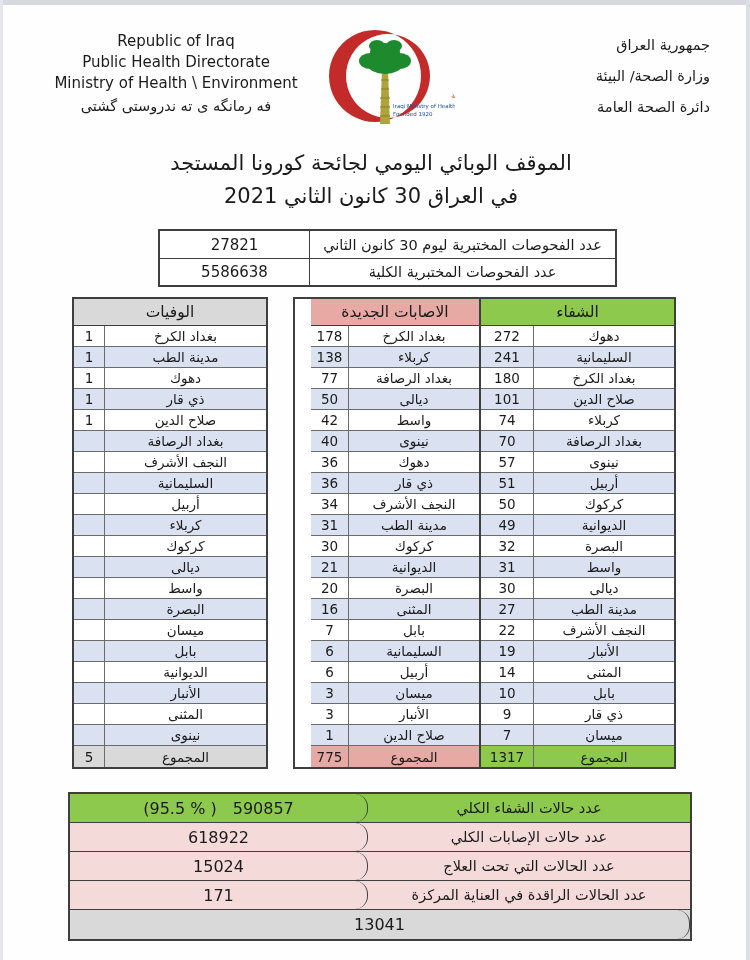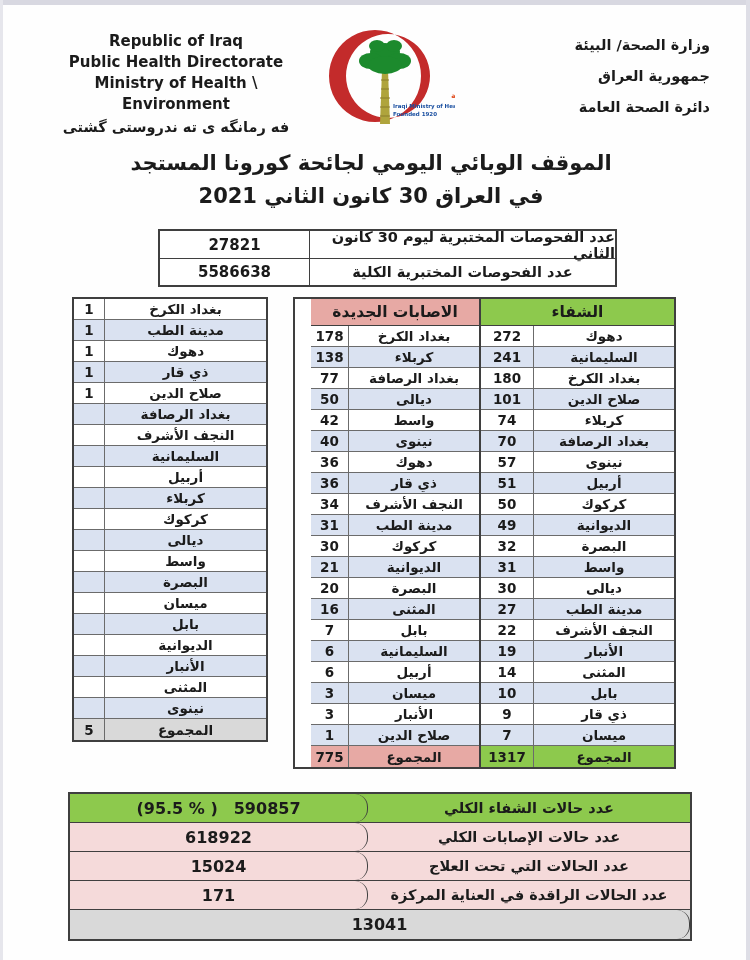--- a/index.html
+++ b/index.html
@@ -1,17 +1,17 @@
 <!DOCTYPE html>
 <html lang="ar"><head>
 <meta charset="utf-8">
 <style>
   html,body{margin:0;padding:0;background:#fff;}
   .page{position:relative;width:750px;height:960px;background:#fefefe;overflow:hidden;
-        font-family:"DejaVu Sans",sans-serif;font-weight:bold;color:#1b1b1b;}
+        font-family:"DejaVu Sans",sans-serif;font-weight:normal;color:#1b1b1b;}
   
   .edge-top{position:absolute;top:0;left:0;right:0;height:5px;background:#d8d8e1;}
   .edge-left{position:absolute;top:0;left:0;width:3px;bottom:0;background:#e6e6ec;}
   .edge-right{position:absolute;top:0;right:0;width:4px;bottom:0;background:#dedee6;}
 
   
   .hdr-en{position:absolute;left:42px;top:31px;width:268px;text-align:center;
           font-size:15px;line-height:21px;}
   .hdr-en .kurdish{font-size:14.5px;margin-top:2px;}
   .hdr-ar{position:absolute;right:40px;top:36px;width:210px;text-align:right;font-size:14.5px;}
@@ -94,42 +94,43 @@
           <ellipse cx="71" cy="22" rx="8" ry="6"></ellipse>
         </g>
       </g>
       <text x="128" y="74" text-anchor="end" style="direction:rtl" font-size="8" fill="#E2572B">وزارة الصحة العراقية</text>
       <text x="70" y="84" font-size="5.5" fill="#1A4FA0">Iraqi Ministry of Health</text>
       <text x="70" y="92" font-size="5.5" fill="#1A4FA0">Founded 1920</text>
     </svg>
   </div>
 
   <div class="hdr-ar">
+    <div class="ar-line" dir="rtl">جمهورية العراق</div>
     <div class="ar-line" dir="rtl">وزارة الصحة/ البيئة</div>
-    <div class="ar-line" dir="rtl">جمهورية العراق</div>
     <div class="ar-line" dir="rtl">دائرة الصحة العامة</div>
   </div>
 
   <div class="title">
     <div dir="rtl">الموقف الوبائي اليومي لجائحة كورونا المستجد</div>
     <div dir="rtl">في العراق  30  كانون الثاني 2021</div>
   </div>
 
   <div class="tests">
     <div class="trow">
       <div class="tlabel" dir="rtl">عدد الفحوصات المختبرية  ليوم 30 كانون الثاني</div>
       <div class="tval">27821</div>
     </div>
     <div class="trow">
       <div class="tlabel" dir="rtl">عدد الفحوصات المختبرية الكلية</div>
       <div class="tval">5586638</div>
     </div>
   </div>
 
   <div class="gt t-deaths">
+    <div class="gt-header theme-gray" dir="rtl">الوفيات</div>
     <div class="gt-rows">
         <div class="gt-row">
           <div class="cell name" dir="rtl">بغداد الكرخ</div>
           <div class="cell val">1</div>
         </div>
         <div class="gt-row">
           <div class="cell name" dir="rtl">مدينة الطب</div>
           <div class="cell val">1</div>
         </div>
         <div class="gt-row">

